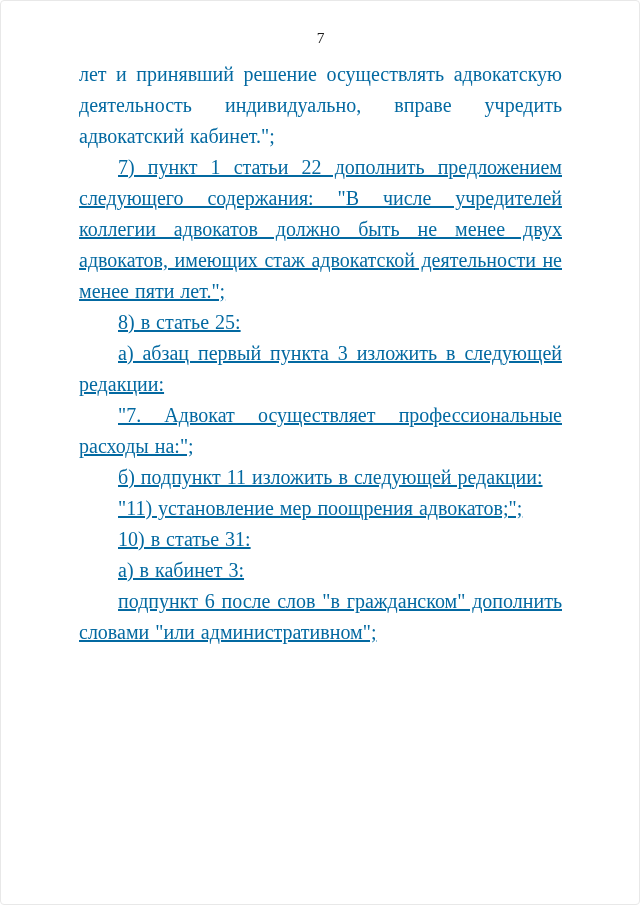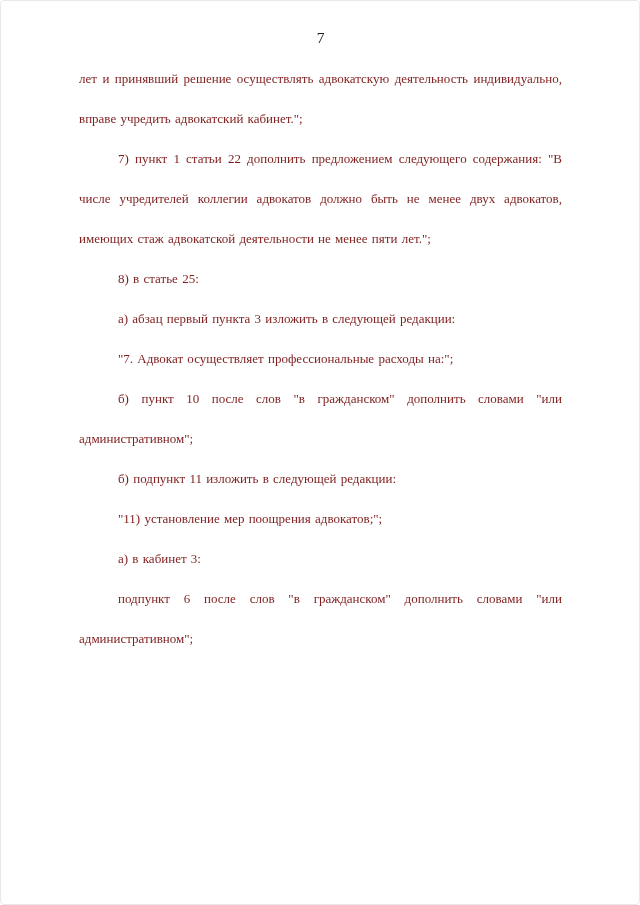--- a/index.html
+++ b/index.html
@@ -20,41 +20,42 @@
     overflow: hidden;
   }
   .page-number {
     text-align: center;
     font-size: 15.5px;
     line-height: 33px;
     margin-bottom: 5px;
     color: #1a1a1a;
   }
   .doc-body p {
-    font-size: 13px;
-    line-height: 40px;
+    font-size: 20px;
+    line-height: 31px;
     text-align: justify;
-    color: #7f1d1d;
+    color: #0369a1;
     word-spacing: 1px;
   }
   .doc-body p.indent {
     text-indent: 39px;
+    text-decoration: underline;
   }
 </style>
 </head>
 <body>
 
 <div class="page">
   <div class="page-number">7</div>
 
   <div class="doc-body">
     <p>лет и принявший решение осуществлять адвокатскую деятельность индивидуально, вправе учредить адвокатский кабинет.";</p>
     <p class="indent">7) пункт 1 статьи 22 дополнить предложением следующего содержания: "В числе учредителей коллегии адвокатов должно быть не менее двух адвокатов, имеющих стаж адвокатской деятельности не менее пяти лет.";</p>
     <p class="indent">8) в статье 25:</p>
     <p class="indent">а) абзац первый пункта 3 изложить в следующей редакции:</p>
     <p class="indent">"7. Адвокат осуществляет профессиональные расходы на:";</p>
-    <p class="indent">б) пункт 10 после слов "в гражданском" дополнить словами "или административном";</p>
     <p class="indent">б) подпункт 11 изложить в следующей редакции:</p>
     <p class="indent">"11) установление мер поощрения адвокатов;";</p>
+    <p class="indent">10) в статье 31:</p>
     <p class="indent">а) в кабинет 3:</p>
     <p class="indent">подпункт 6 после слов "в гражданском" дополнить словами "или административном";</p>
   </div>
 </div>
 
 </body></html>

